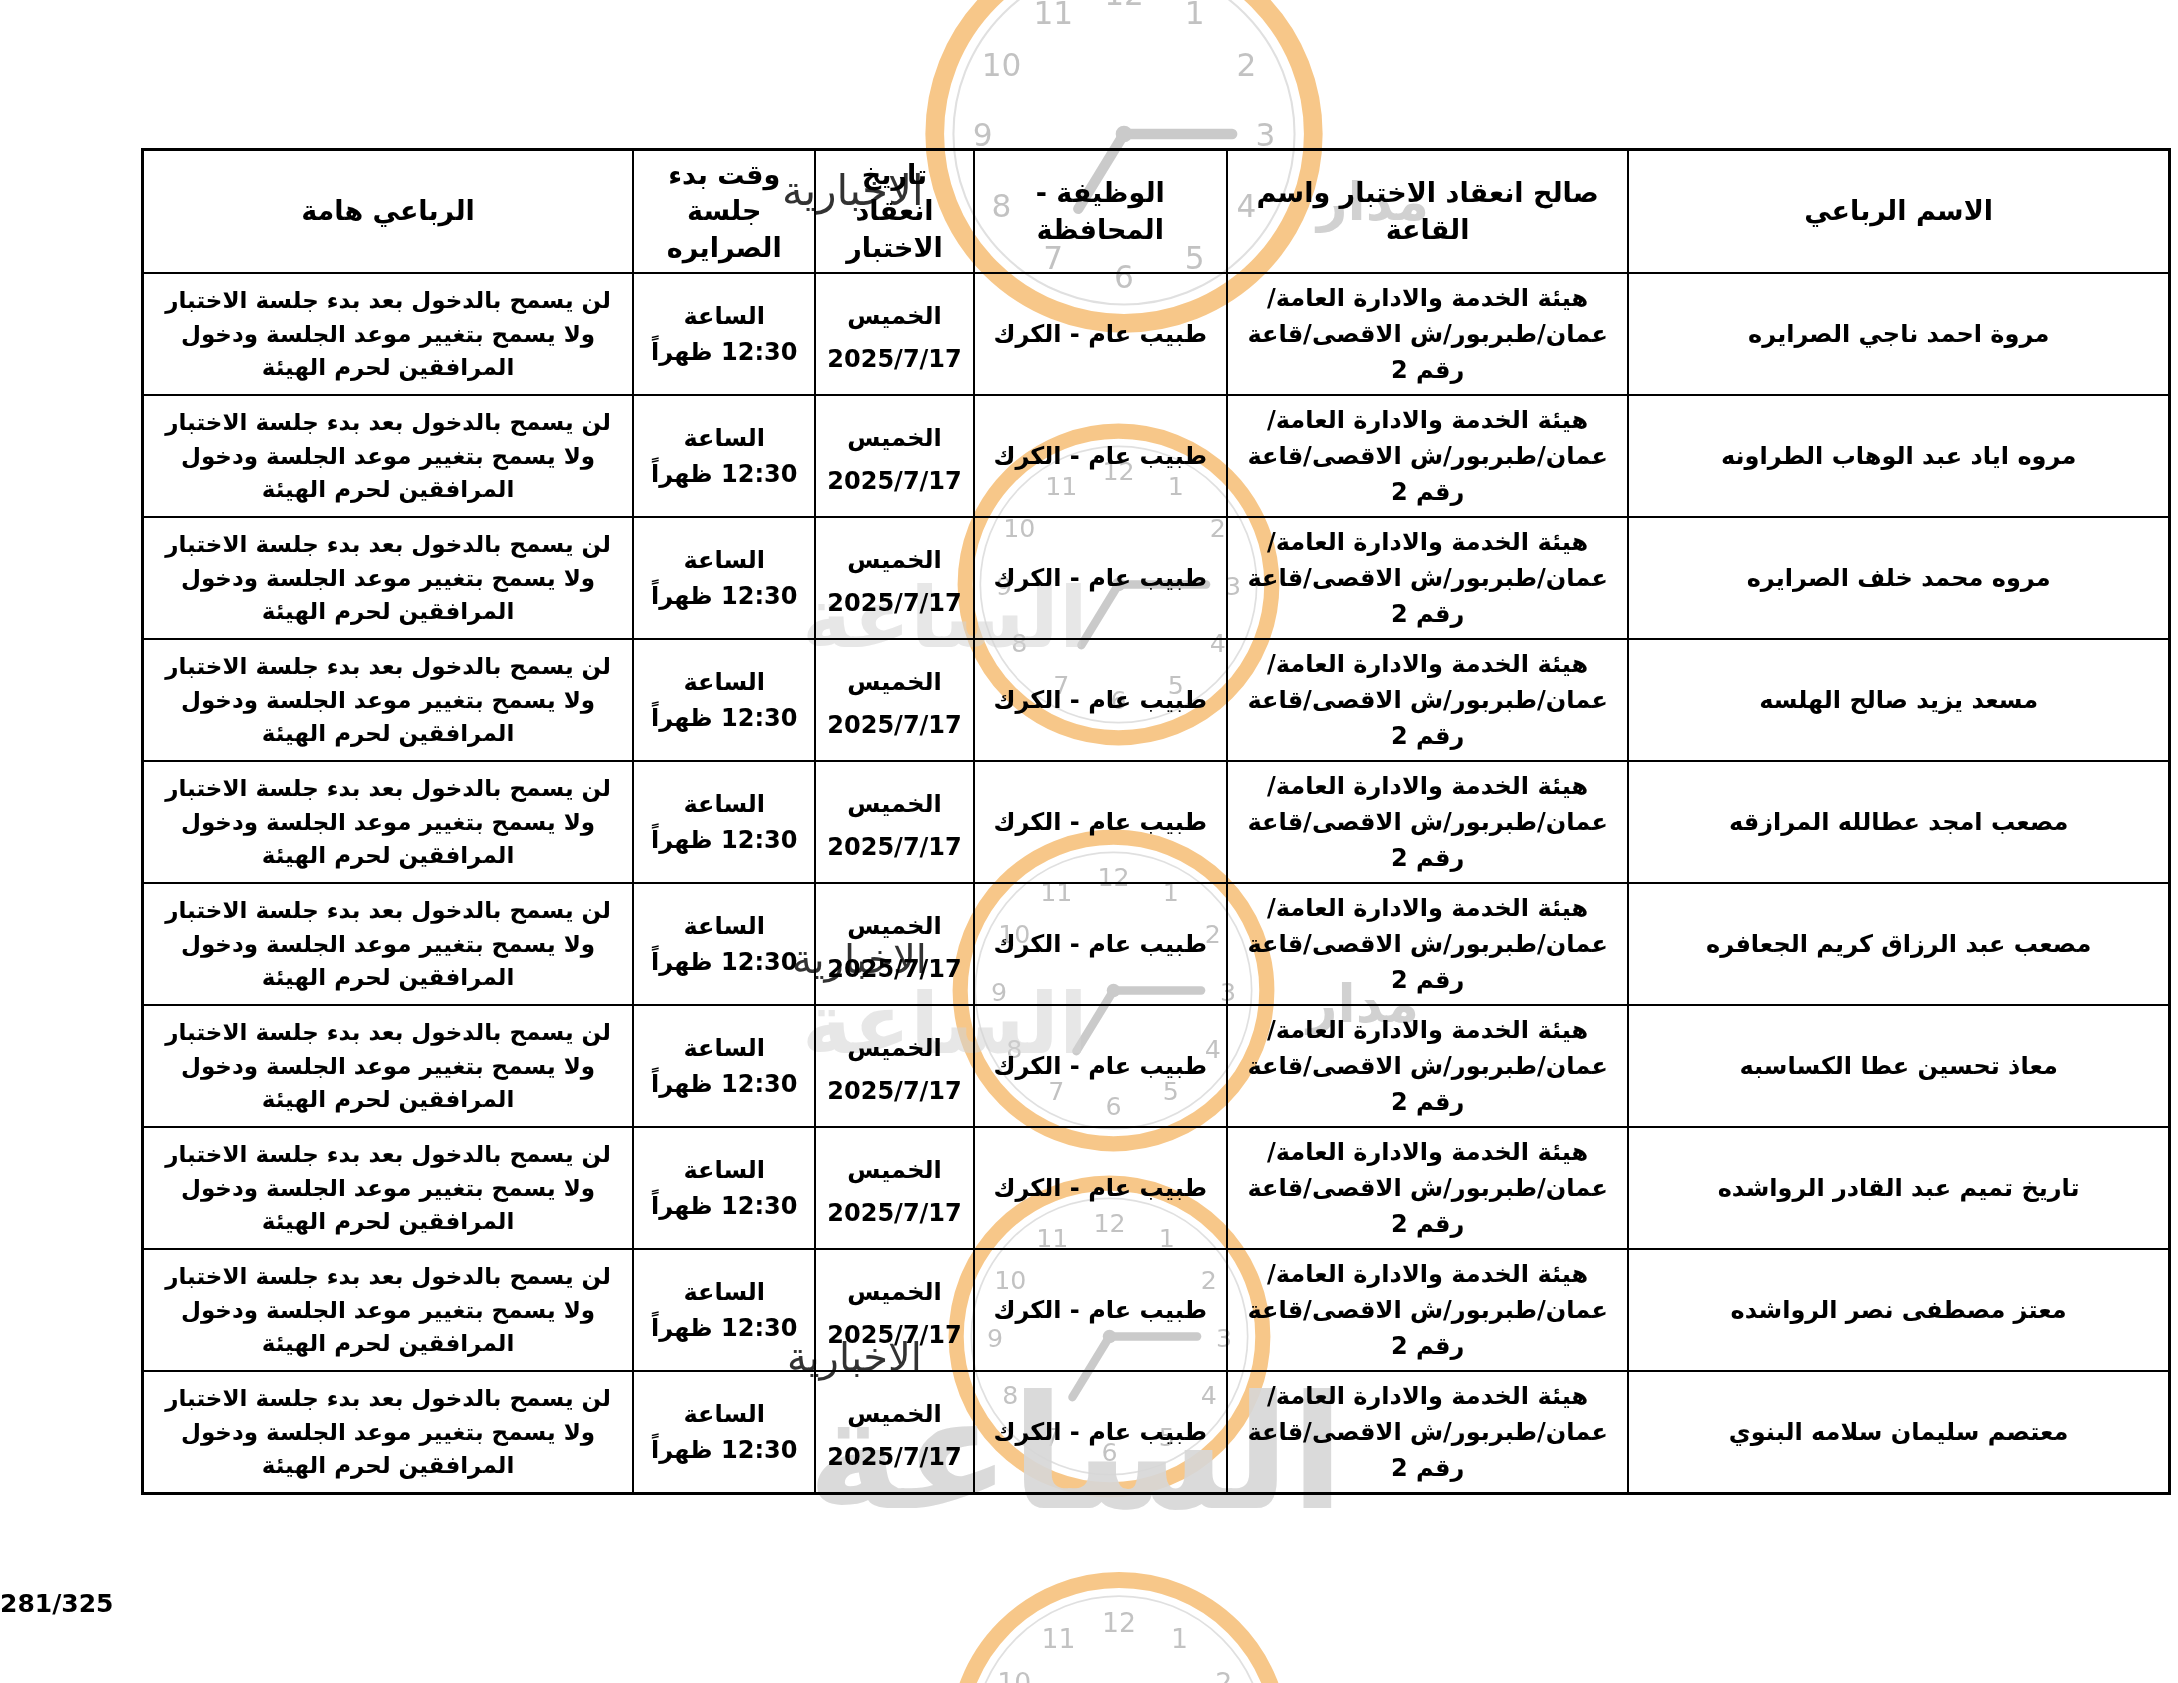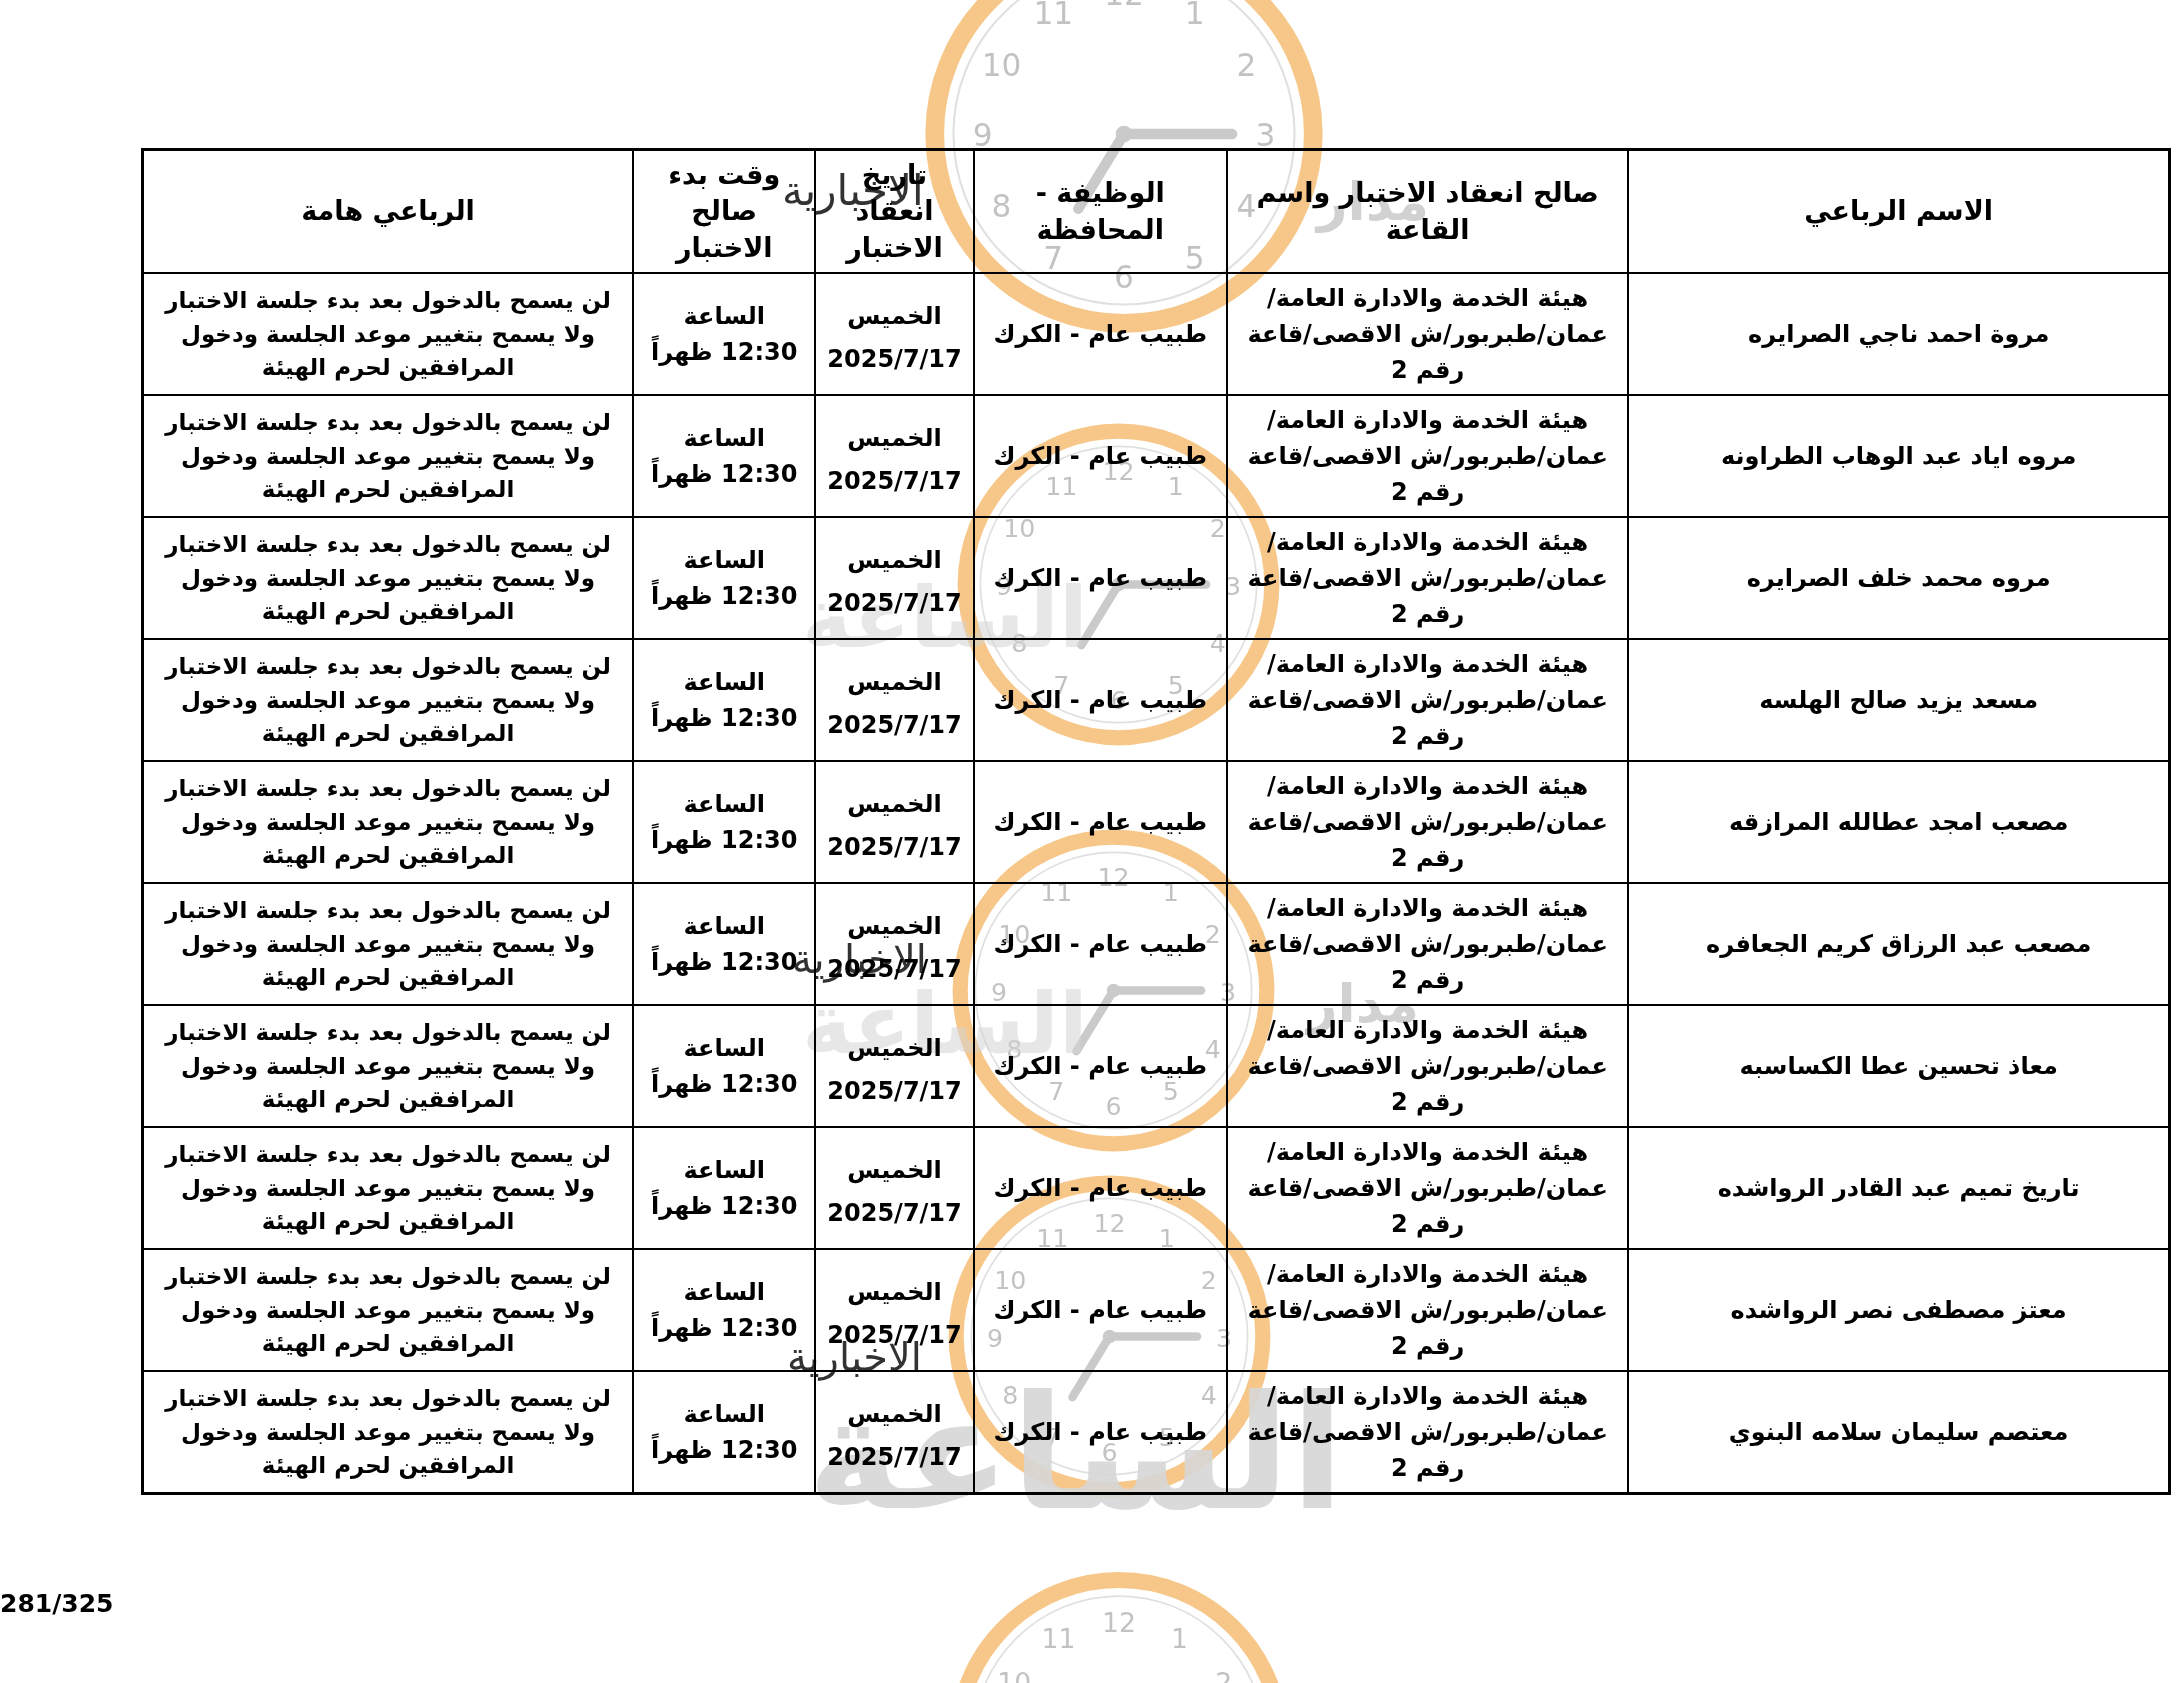--- a/index.html
+++ b/index.html
@@ -182,21 +182,21 @@
       <col style="width:7.8%">
       <col style="width:9.0%">
       <col style="width:24.2%">
     </colgroup>
     <thead>
       <tr>
         <th>الاسم الرباعي</th>
         <th>صالح انعقاد الاختبار واسم القاعة</th>
         <th>الوظيفة - المحافظة</th>
         <th>تاريخ انعقاد الاختبار</th>
-        <th>وقت بدء صالح الاختبار</th>
+        <th>وقت بدء جلسة الصرايره</th>
         <th>الرباعي هامة</th>
       </tr>
     </thead>
     <tbody>
     <tr>
       <td class="cell-name">مروة احمد ناجي الصرايره</td>
       <td class="cell-place">هيئة الخدمة والادارة العامة/عمان/طبربور/ش الاقصى/قاعة رقم 2</td>
       <td class="cell-job">طبيب عام - الكرك</td>
       <td class="cell-date">
         <span class="date-line">الخميس</span>

